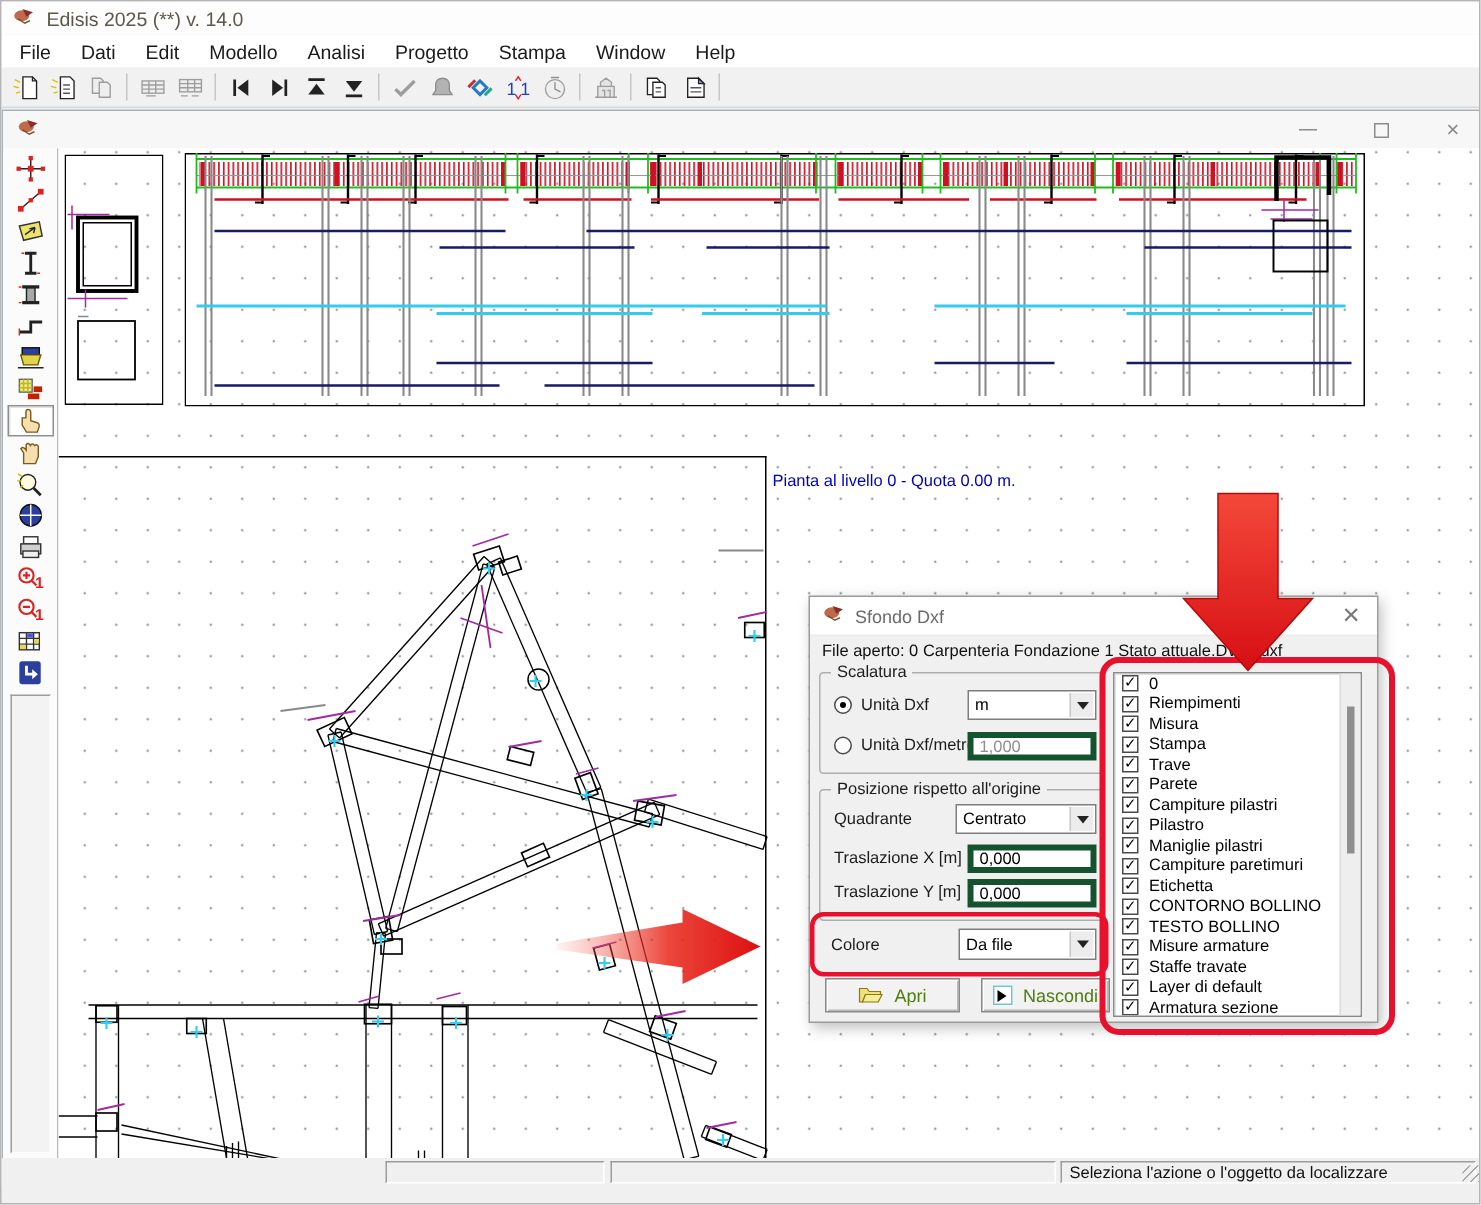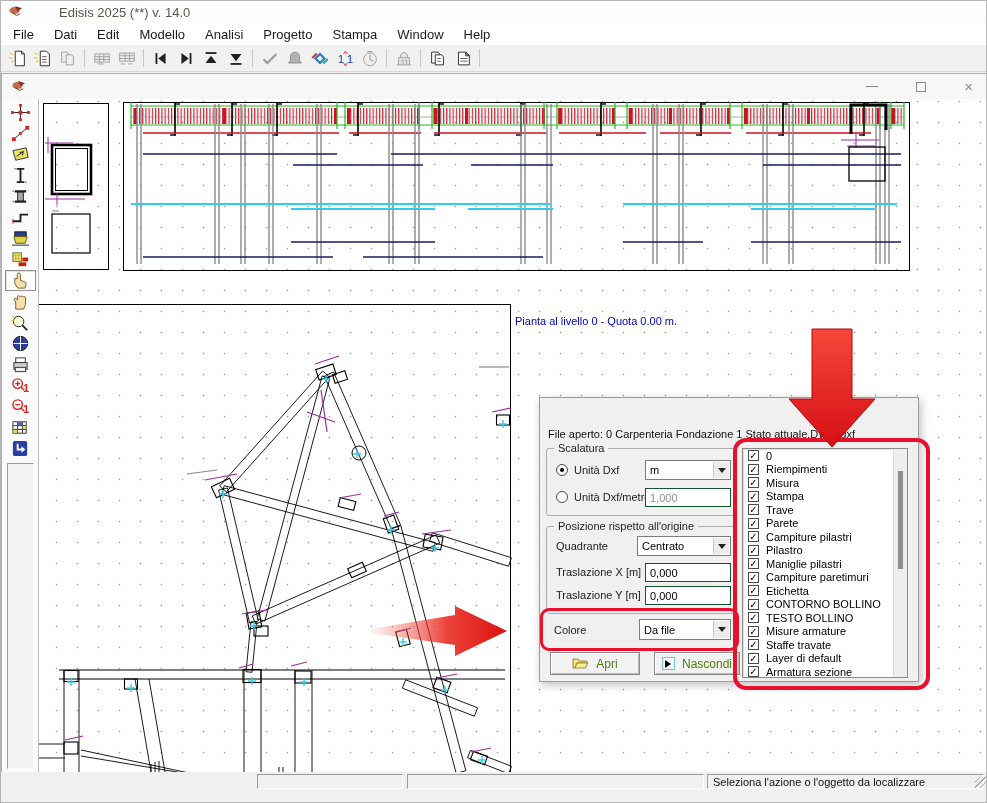--- a/index.html
+++ b/index.html
@@ -5,21 +5,21 @@
 * { box-sizing: border-box; margin: 0; padding: 0; }
 html,body { width: 987px; height: 803px; }
 body {
   position: relative; overflow: hidden;
   font-family: "Liberation Sans", sans-serif;
   background: #f0f0f0; border: 1px solid #b5b5b5;
 }
 .abs { position: absolute; }
 
 
-#titlebar { left:0; top:0; width:987px; height:22px; background:#fdfdfd; display:flex; align-items:center; padding-left:7px;gap:28px; }
+#titlebar { left:0; top:0; width:987px; height:22px; background:#fdfdfd; display:flex; align-items:center; padding-left:7px; }
 #titlebar .title { font-size:13px; color:#5e574a; margin-left:7px; }
 #menubar { left:0; top:22px; width:987px; height:22px; background:#ffffff; display:flex; align-items:center; font-size:13px; color:#1a1a1a; padding-left:2px; }
 .menu-item { padding:2px 10px; cursor:default; }
 #toolbar { left:0; top:44px; width:987px; height:27px; background:#f1f1f1; border-bottom:1px solid #d8d8d8; display:flex; align-items:center; padding-left:4px; }
 .tb-btn { width:25px; height:22px; display:flex; align-items:center; justify-content:center; }
 .tb-btn svg { width:20px; height:19px; }
 .tb-sep { width:1px; height:18px; background:#c6c6c6; margin:0 4px; }
 .app-icon svg { width:16px; height:16px; }
 
 
@@ -54,21 +54,21 @@
 #dialog-close { position:absolute; right:11px; top:5px; font-size:15px; color:#7a7a7a; line-height:15px; }
 #file-open-label { position:absolute; left:8px; top:30px; font-size:11px; color:#101010; white-space:nowrap; }
 .groupbox { position:absolute; border:1px solid #aeaeae; border-radius:3px; }
 .gb-label { position:absolute; top:-7px; left:7px; background:#f0f0f0; padding:0 4px; font-size:11px; color:#1c1c1c; }
 .dlg-label { position:absolute; font-size:11px; color:#1c1c1c; white-space:nowrap; }
 .radio { position:absolute; width:12px; height:12px; border-radius:50%; border:1px solid #4a4a4a; background:#fff; }
 .radio.sel::after { content:''; position:absolute; left:3px; top:3px; width:4px; height:4px; border-radius:50%; background:#000; }
 .combo { position:absolute; background:#fff; border:1px solid #7d7d7d; font-size:11px; color:#000; display:flex; align-items:center; padding-left:4px; }
 .combo-btn { position:absolute; right:1px; top:1px; bottom:1px; width:16px; background:#ececec; border-left:1px solid #c9c9c9; display:flex; align-items:center; justify-content:center; }
 .combo-btn::after { content:''; width:0; height:0; border-left:4px solid transparent; border-right:4px solid transparent; border-top:5px solid #222; }
-.field { position:absolute; background:#fff; border:1px solid #14532d; font-size:11px; color:#000; display:flex; align-items:center; padding-left:4px; }
+.field { position:absolute; background:#fff; border:4px solid #14532d; font-size:11px; color:#000; display:flex; align-items:center; padding-left:4px; }
 .field.dim { color:#8f8f8f; }
 .dlg-btn { position:absolute; background:#f2f2f2; border:1px solid #8a8a8a; box-shadow: inset 1px 1px 0 #fff, inset -1px -1px 0 #b9b9b9; font-size:12px; color:#4d7c0f; display:flex; align-items:center; justify-content:center; gap:7px; }
 .nascondi-ico { width:13px; height:13px; background:#fff; border:1px solid #6cc6d8; display:flex; align-items:center; justify-content:center; }
 .nascondi-ico::after { content:''; width:0; height:0; border-top:4px solid transparent; border-bottom:4px solid transparent; border-left:6px solid #000; }
 #layer-list { position:absolute; left:202px; top:50px; width:166px; height:230px; background:#fff; border:1px solid #8a8a8a; box-shadow: inset 1px 1px 0 #e0e0e0; overflow:hidden; }
 .layer-row { display:flex; align-items:center; height:13.5px; padding-left:5px; gap:7px; }
 .cb { width:11px; height:11px; border:1px solid #4a4a4a; background:#fff; font-size:10px; line-height:9px; text-align:center; color:#000; flex:none; }
 .layer-label { font-size:11px; white-space:nowrap; color:#000; }
 #list-scrollbar { position:absolute; right:0; top:0; width:14px; height:100%; background:#eeeeee; border-left:1px solid #dcdcdc; }
 #list-thumb { position:absolute; left:4px; top:22px; width:5px; height:98px; background:#8e8e8e; }
@@ -634,20 +634,29 @@
           <line x1="252" y1="362" x2="268" y2="358" stroke="#a22aa2" stroke-width="1.2"></line>
           <line x1="398" y1="374" x2="418" y2="370" stroke="#a22aa2" stroke-width="1.2"></line>
           <line x1="432" y1="448" x2="452" y2="444" stroke="#a22aa2" stroke-width="1.2"></line>
           <line x1="453" y1="108" x2="472" y2="104" stroke="#a22aa2" stroke-width="1.2"></line>
           <line x1="440" y1="63" x2="470" y2="63" stroke="#888" stroke-width="1.2"></line>
           <line x1="148" y1="170" x2="178" y2="166" stroke="#888" stroke-width="1.2"></line>
         </svg></div>
     <div class="abs" id="plan-caption">Pianta al livello 0 - Quota 0.00 m.</div>
 
     <div class="abs" id="dialog">
+      <div id="dialog-titlebar">
+        <span class="app-icon"><svg viewBox="0 0 16 16">
+              <ellipse cx="6.5" cy="8.5" rx="5" ry="3.6" fill="#c06a4c"></ellipse>
+              <path d="M7 4 l7 2.2 -4.4 3 z" fill="#8a2c2c"></path>
+              <path d="M4 10.5 l4.5 3 3.5-1.8" stroke="#7a4a2a" stroke-width="1" fill="none"></path>
+            </svg></span>
+        <span id="dialog-title">Sfondo Dxf</span>
+        <span id="dialog-close">✕</span>
+      </div>
       <div id="file-open-label">File aperto: 0 Carpenteria Fondazione 1 Stato attuale.DWG.dxf</div>
 
       <div class="groupbox" style="left:6px; top:50px; width:190px; height:68px;">
         <span class="gb-label">Scalatura</span>
         <span class="radio sel" style="left:9px; top:15px;"></span>
         <span class="dlg-label" style="left:27px; top:15px;">Unità Dxf</span>
         <div class="combo" style="left:98px; top:11px; width:86px; height:20px;">
           <span>m</span>
           <span class="combo-btn"></span>
         </div>

